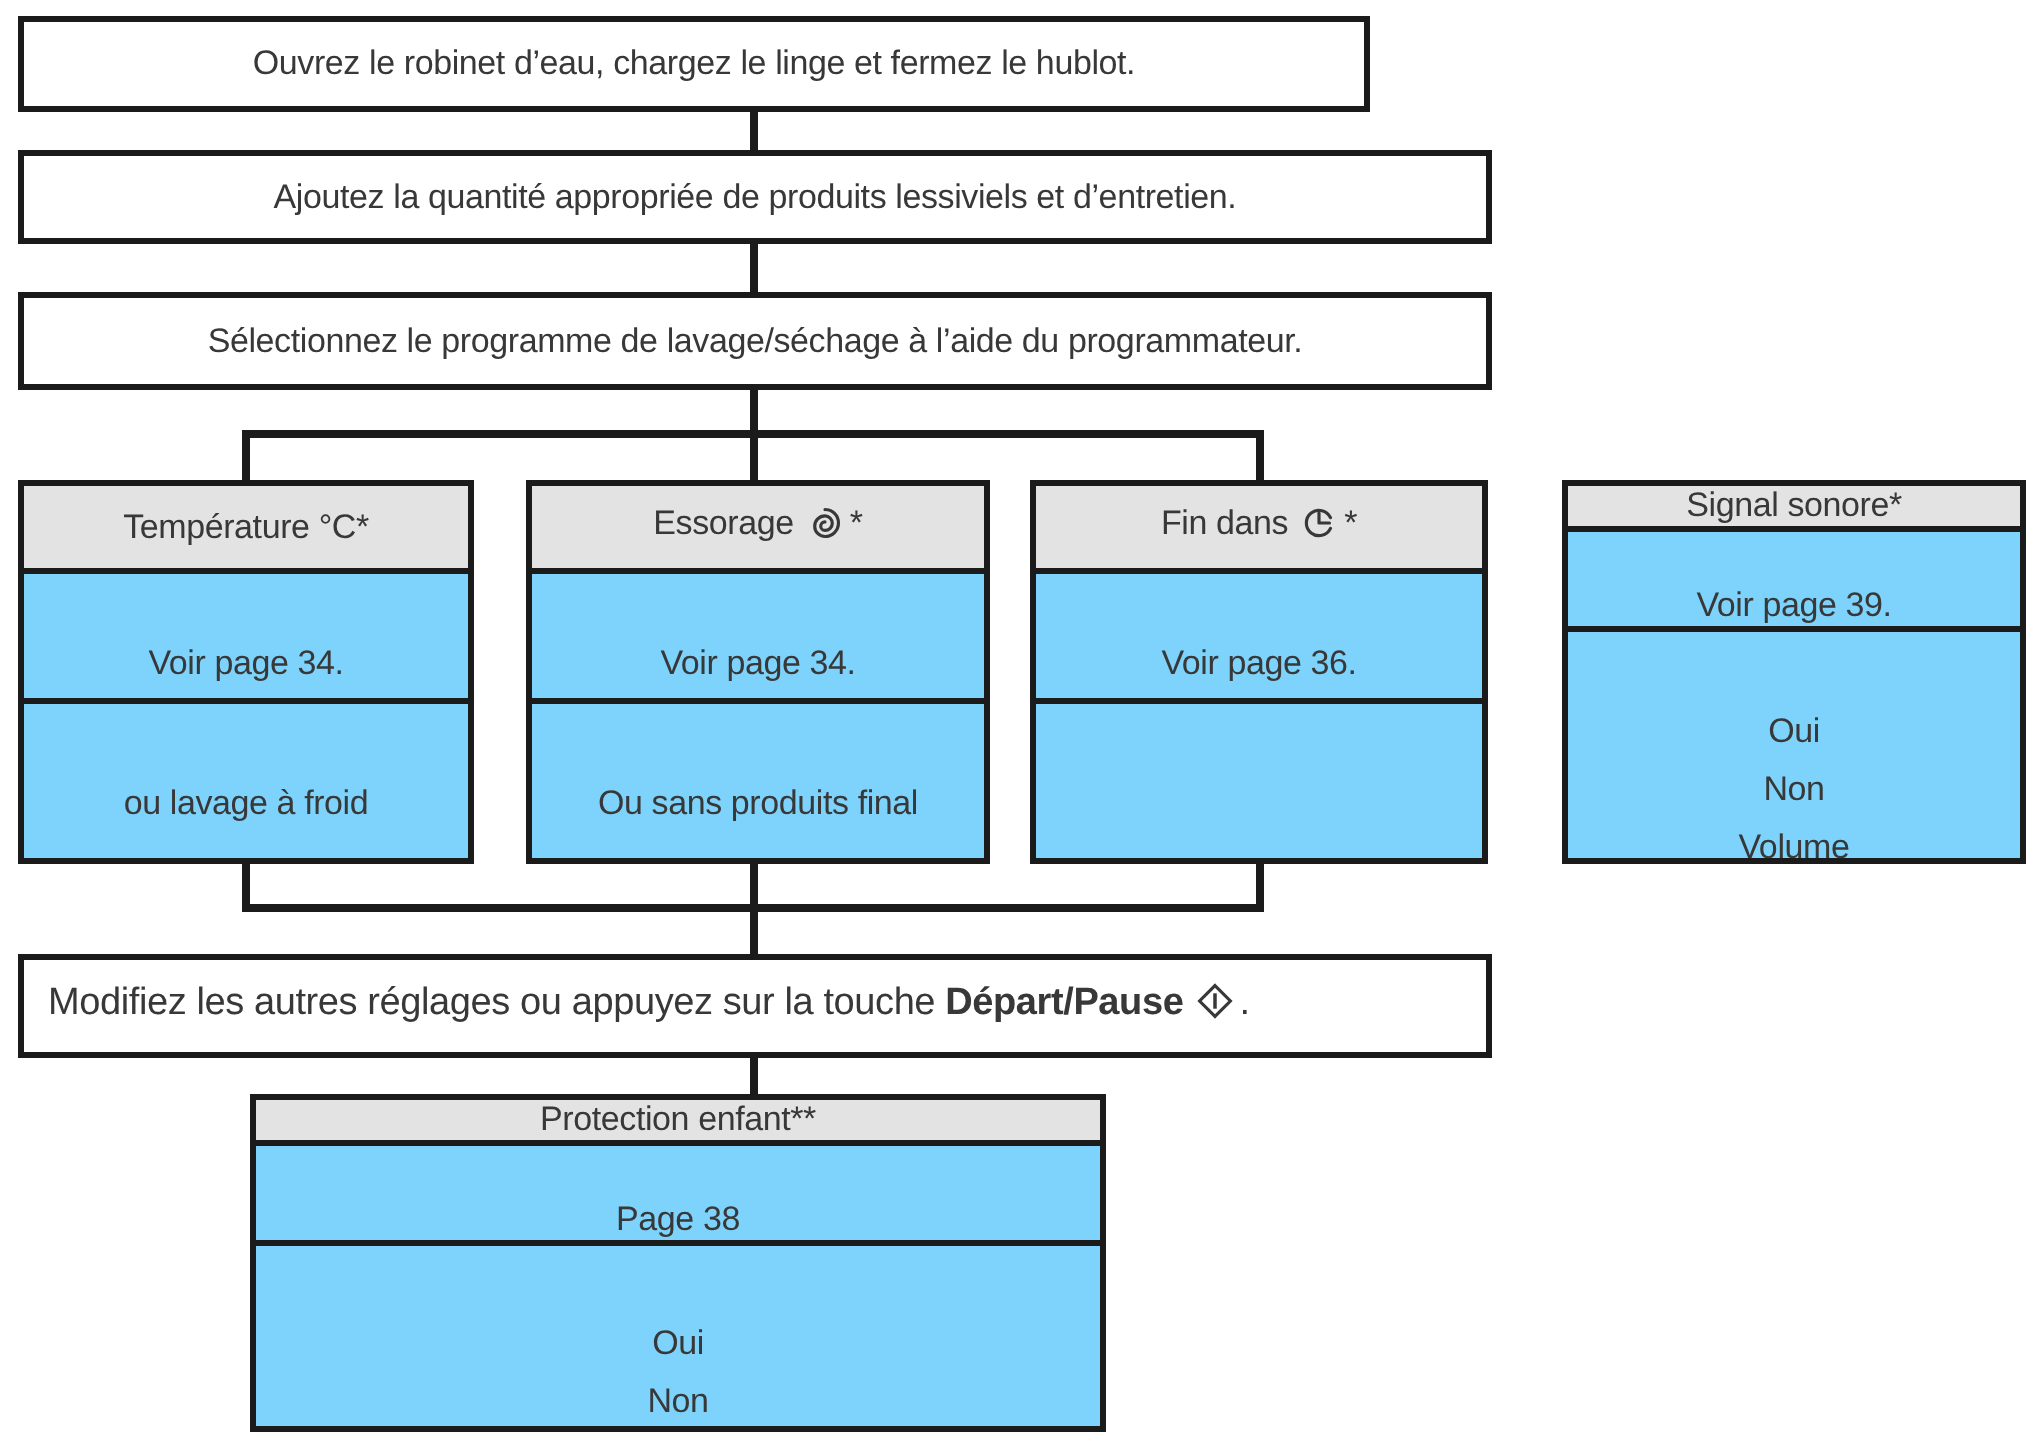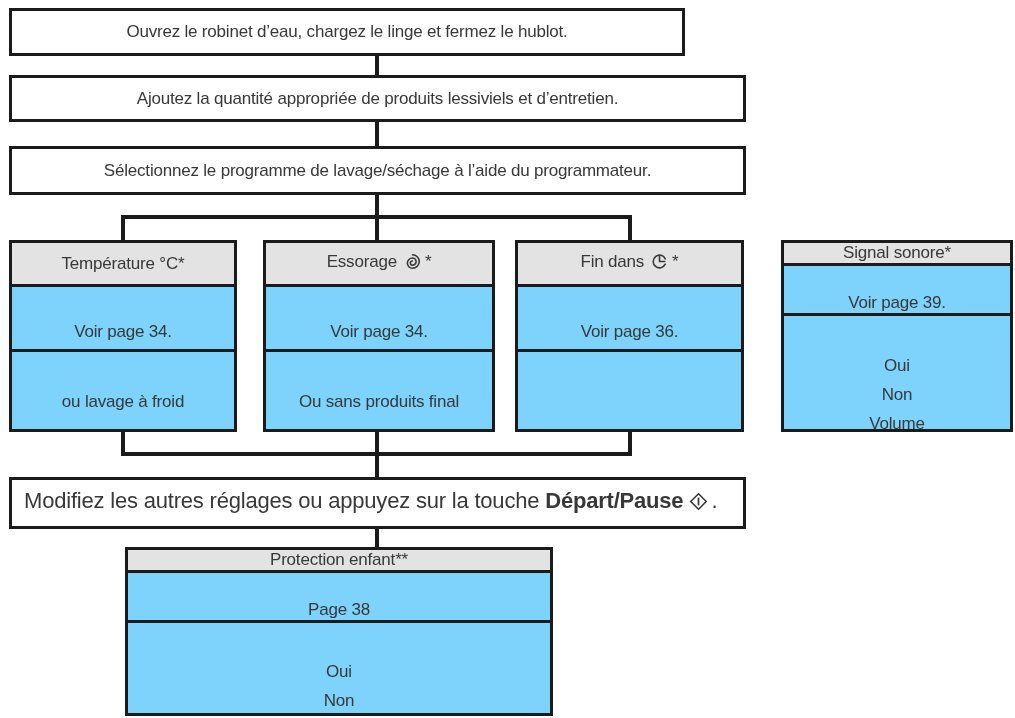--- a/index.html
+++ b/index.html
@@ -31,21 +31,21 @@
     display:flex;
     align-items:center;
     justify-content:center;
     text-align:center;
     font-size:17px;
   }
   .action-box{
     display:flex;
     align-items:center;
     justify-content:flex-start;
-    font-size:22px;
+    font-size:19px;
     padding-left:12px;
   }
   .vline,.hline{
     position:absolute;
     background:var(--line);
   }
   .opt-col{
     position:absolute;
     border:3px solid var(--border);
     background:#7dd3fc;

